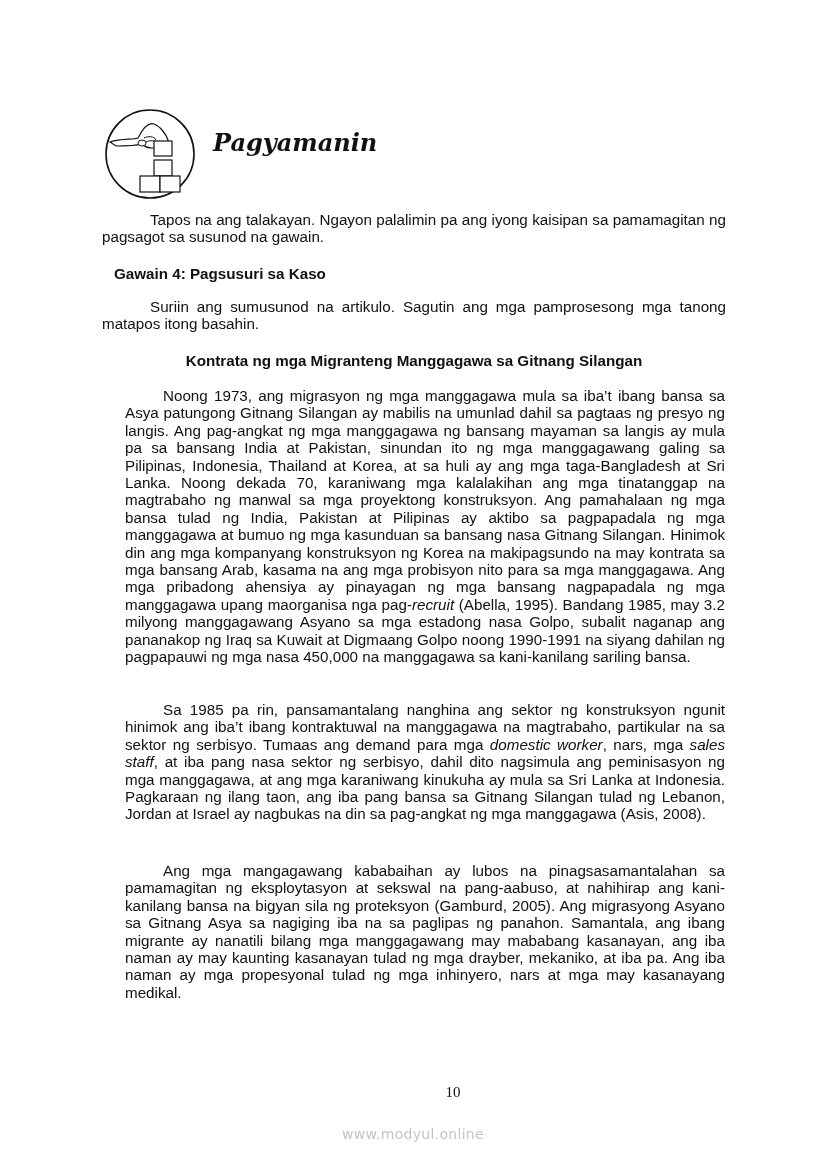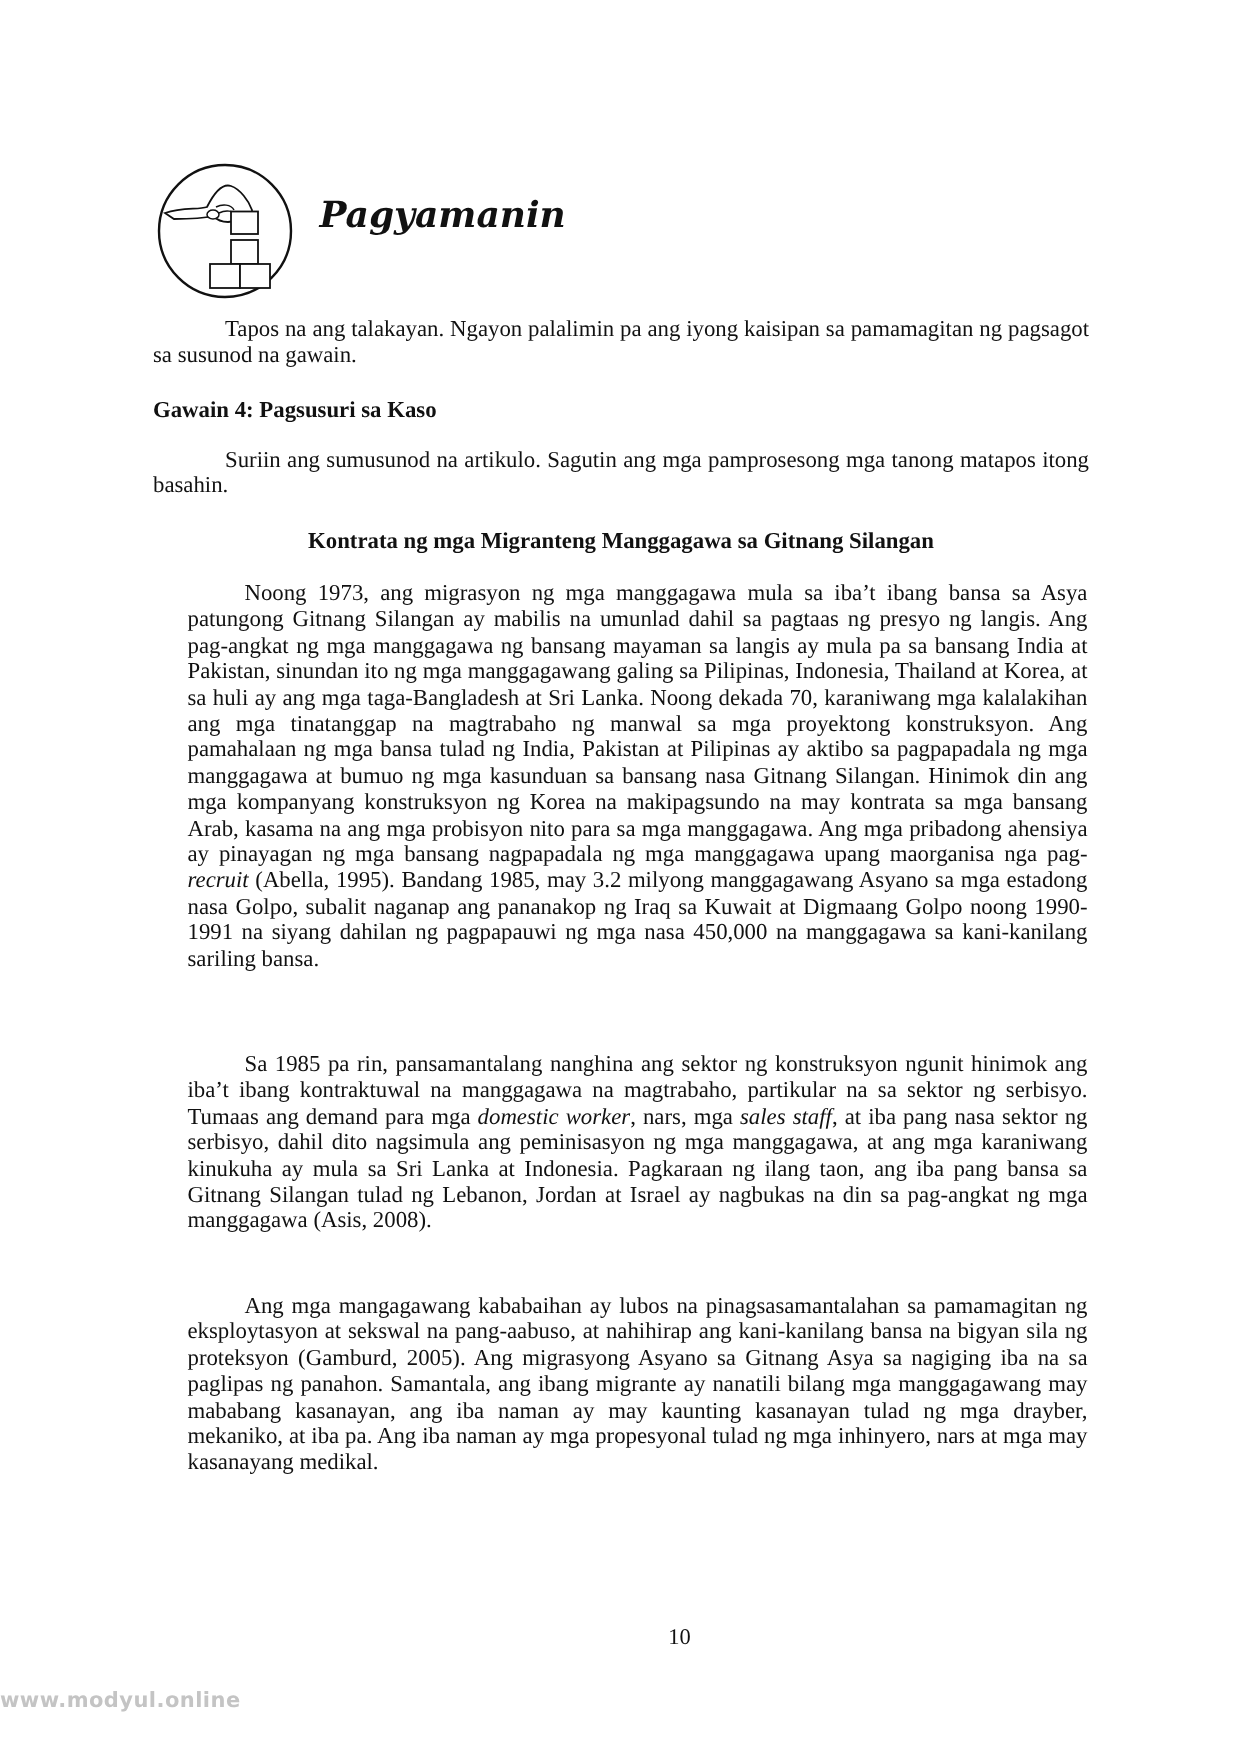--- a/index.html
+++ b/index.html
@@ -1,29 +1,29 @@
 <!DOCTYPE html>
 <html><head>
 <meta charset="utf-8">
 <style>
   html, body { margin: 0; padding: 0; background: #ffffff; }
   body { width: 826px; height: 1169px; position: relative; overflow: hidden; color: #111; }
   .page { position: absolute; left: 0; top: 0; width: 824px; height: 1169px; }
   .header { position: absolute; left: 104px; top: 108px; display: flex; align-items: center; }
   .header-icon { width: 92px; height: 92px; }
   .header-title { position: absolute; left: 109px; top: 20px; font-family: "DejaVu Serif", serif; font-weight: bold; font-style: italic; font-size: 24px; white-space: nowrap; color: #111; }
-  .body-text { position: absolute; left: 102px; width: 624px; font-family: Liberation Serif, serif; font-size: 15.2px; line-height: 17.4px; text-align: justify; }
+  .body-text { position: absolute; left: 102px; width: 624px; font-family: Liberation Sans, sans-serif; font-size: 15.2px; line-height: 17.4px; text-align: justify; }
   .indent { text-indent: 48px; }
   .bold { font-weight: bold; }
   .center { text-align: center; }
   .article { left: 125px; width: 600px; }
   .art-indent { text-indent: 38px; }
   p { margin: 0; }
   .page-number { position: absolute; left: 0; width: 826px; top: 1084px; text-align: center; font-family: "Liberation Serif", serif; font-size: 15px; color: #111; margin-left: 40px; }
-  .watermark { position: absolute; left: 0; width: 826px; top: 1126px; font-family: "DejaVu Sans", sans-serif; font-size: 14px; color: #c4c4c4; letter-spacing: 0.3px; font-weight: bold; }
+  .watermark { position: absolute; left: 0; width: 826px; top: 1126px; text-align: center; font-family: "DejaVu Sans", sans-serif; font-size: 14px; color: #c4c4c4; letter-spacing: 0.3px; }
 </style>
 </head>
 <body>
 
 <div class="page">
 
   <div class="header">
     <svg class="header-icon" viewBox="0 0 92 92">
       <circle cx="46" cy="46" r="44" fill="#fff" stroke="#111" stroke-width="1.6"></circle>
 
@@ -37,21 +37,21 @@
       <rect x="50" y="52" width="18" height="16" fill="#fff" stroke="#111" stroke-width="1.2"></rect>
 
       <rect x="36" y="68" width="20" height="16" fill="#fff" stroke="#111" stroke-width="1.2"></rect>
       <rect x="56" y="68" width="20" height="16" fill="#fff" stroke="#111" stroke-width="1.2"></rect>
     </svg>
     <div class="header-title">Pagyamanin</div>
   </div>
 
   <p class="body-text indent" style="top:211px;">Tapos na ang talakayan. Ngayon palalimin pa ang iyong kaisipan sa pamamagitan ng pagsagot sa susunod na gawain.</p>
 
-  <p class="body-text bold" style="top:265px;">Gawain 4: Pagsusuri sa Kaso</p>
+  <p class="body-text bold" style="top:265px;margin-left:12px;">Gawain 4: Pagsusuri sa Kaso</p>
 
   <p class="body-text bold center" style="top:352px;">Kontrata ng mga Migranteng Manggagawa sa Gitnang Silangan</p>
 
   <p class="body-text indent" style="top:298px;">Suriin ang sumusunod na artikulo. Sagutin ang mga pamprosesong mga tanong matapos itong basahin.</p>
 
   <p class="body-text article art-indent" style="top:387px;"><span>Noong 1973, ang migrasyon ng mga manggagawa mula sa iba’t ibang bansa sa Asya patungong Gitnang Silangan ay mabilis na umunlad dahil sa pagtaas ng presyo ng langis. Ang pag-angkat ng mga manggagawa ng bansang mayaman sa langis ay mula pa sa bansang India at Pakistan, sinundan ito ng mga manggagawang galing sa Pilipinas, Indonesia, Thailand at Korea, at sa huli ay ang mga taga-Bangladesh at Sri Lanka. Noong dekada 70, karaniwang mga kalalakihan ang mga tinatanggap na magtrabaho ng manwal sa mga proyektong konstruksyon. Ang pamahalaan ng mga bansa tulad ng India, Pakistan at Pilipinas ay aktibo sa pagpapadala ng mga manggagawa at bumuo ng mga kasunduan sa bansang nasa Gitnang Silangan. Hinimok din ang mga kompanyang konstruksyon ng Korea na makipagsundo na may kontrata sa mga bansang Arab, kasama na ang mga probisyon nito para sa mga manggagawa. Ang mga pribadong ahensiya ay pinayagan ng mga bansang nagpapadala ng mga manggagawa upang maorganisa nga pag-</span><i>recruit</i><span> (Abella, 1995). Bandang 1985, may 3.2 milyong manggagawang Asyano sa mga estadong nasa Golpo, subalit naganap ang pananakop ng Iraq sa Kuwait at Digmaang Golpo noong 1990-1991 na siyang dahilan ng pagpapauwi ng mga nasa 450,000 na manggagawa sa kani-kanilang sariling bansa.</span></p>
 
   <p class="body-text article art-indent" style="top:701px;"><span>Sa 1985 pa rin, pansamantalang nanghina ang sektor ng konstruksyon ngunit hinimok ang iba’t ibang kontraktuwal na manggagawa na magtrabaho, partikular na sa sektor ng serbisyo. Tumaas ang demand para mga </span><i>domestic worker</i><span>, nars, mga </span><i>sales staff</i><span>, at iba pang nasa sektor ng serbisyo, dahil dito nagsimula ang peminisasyon ng mga manggagawa, at ang mga karaniwang kinukuha ay mula sa Sri Lanka at Indonesia. Pagkaraan ng ilang taon, ang iba pang bansa sa Gitnang Silangan tulad ng Lebanon, Jordan at Israel ay nagbukas na din sa pag-angkat ng mga manggagawa (Asis, 2008).</span></p>
 
   <p class="body-text article art-indent" style="top:862px;">Ang mga mangagawang kababaihan ay lubos na pinagsasamantalahan sa pamamagitan ng eksploytasyon at sekswal na pang-aabuso, at nahihirap ang kani-kanilang bansa na bigyan sila ng proteksyon (Gamburd, 2005). Ang migrasyong Asyano sa Gitnang Asya sa nagiging iba na sa paglipas ng panahon. Samantala, ang ibang migrante ay nanatili bilang mga manggagawang may mababang kasanayan, ang iba naman ay may kaunting kasanayan tulad ng mga drayber, mekaniko, at iba pa. Ang iba naman ay mga propesyonal tulad ng mga inhinyero, nars at mga may kasanayang medikal.</p>

